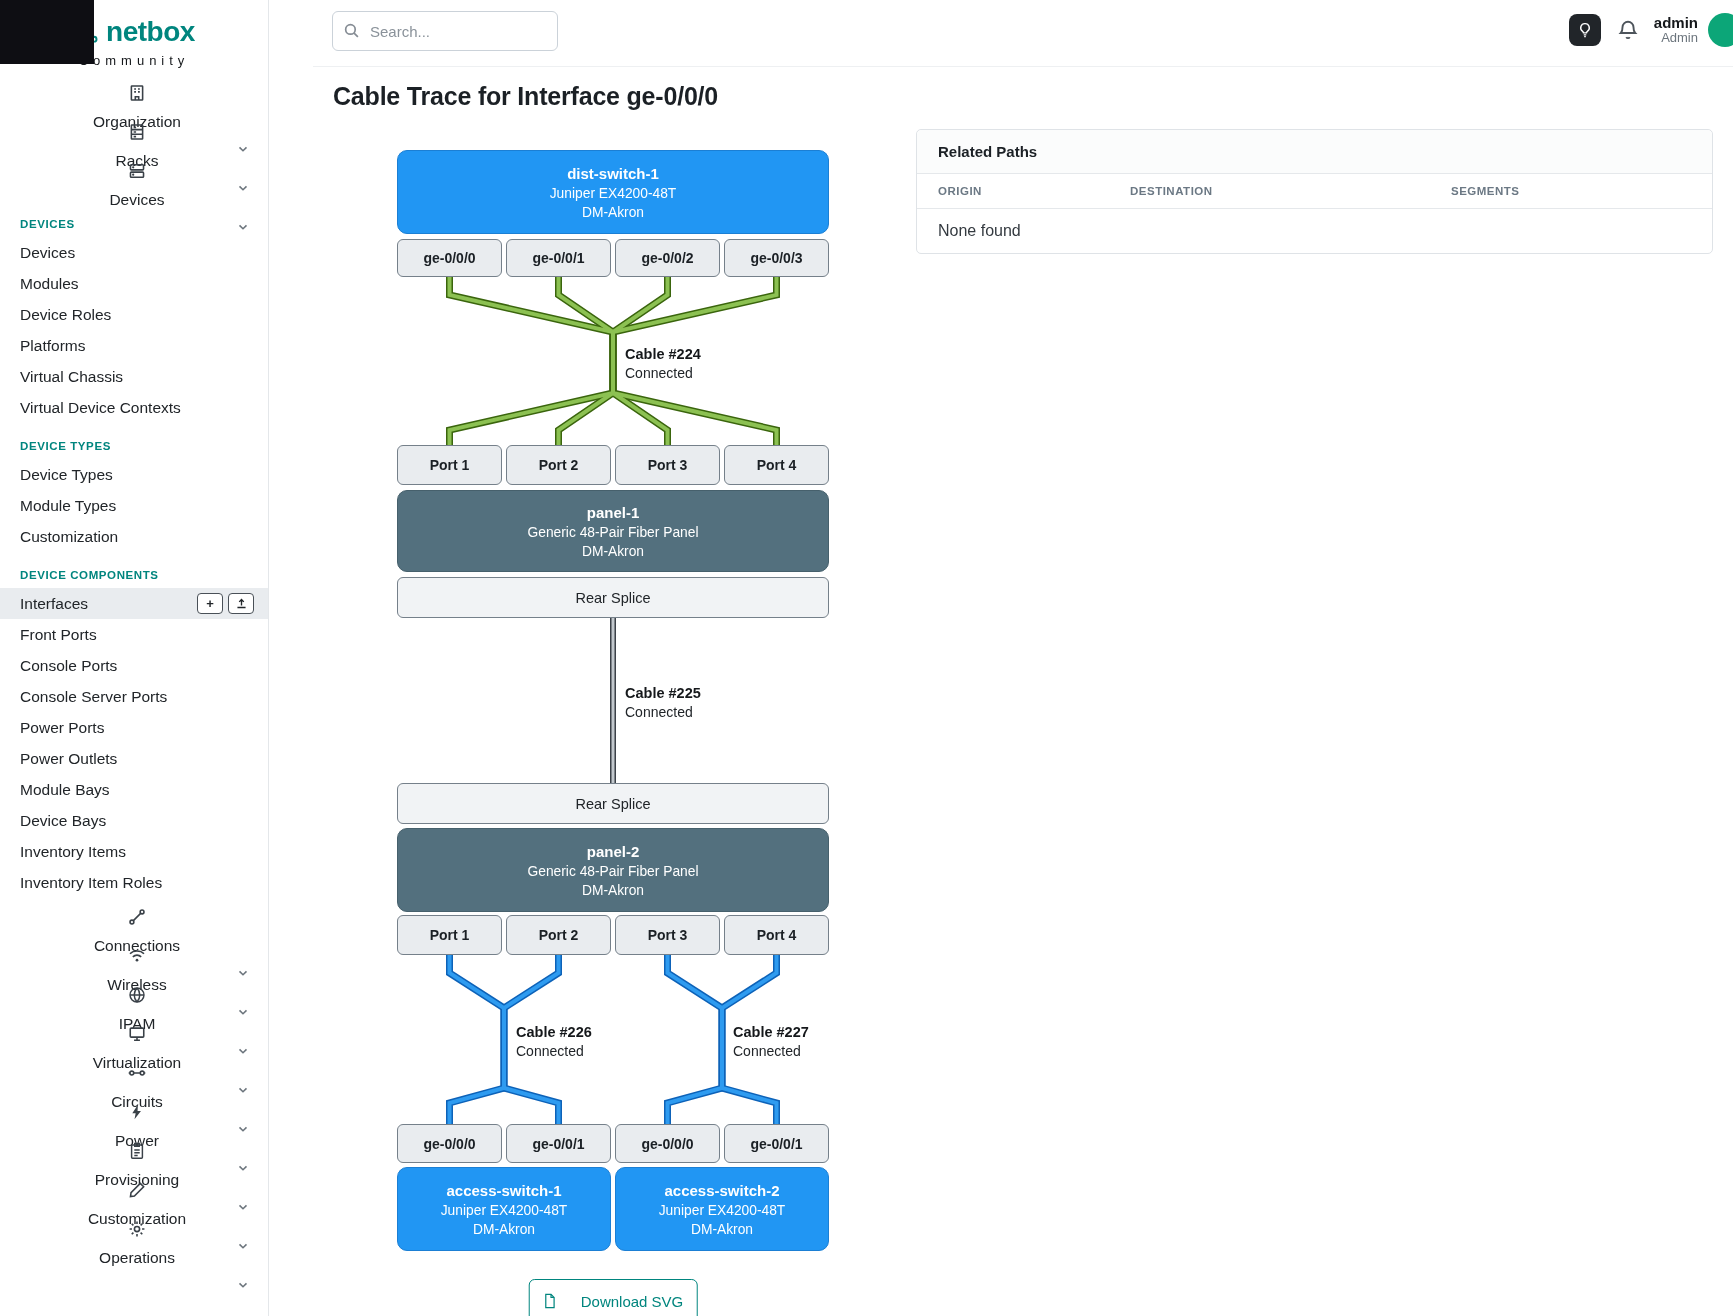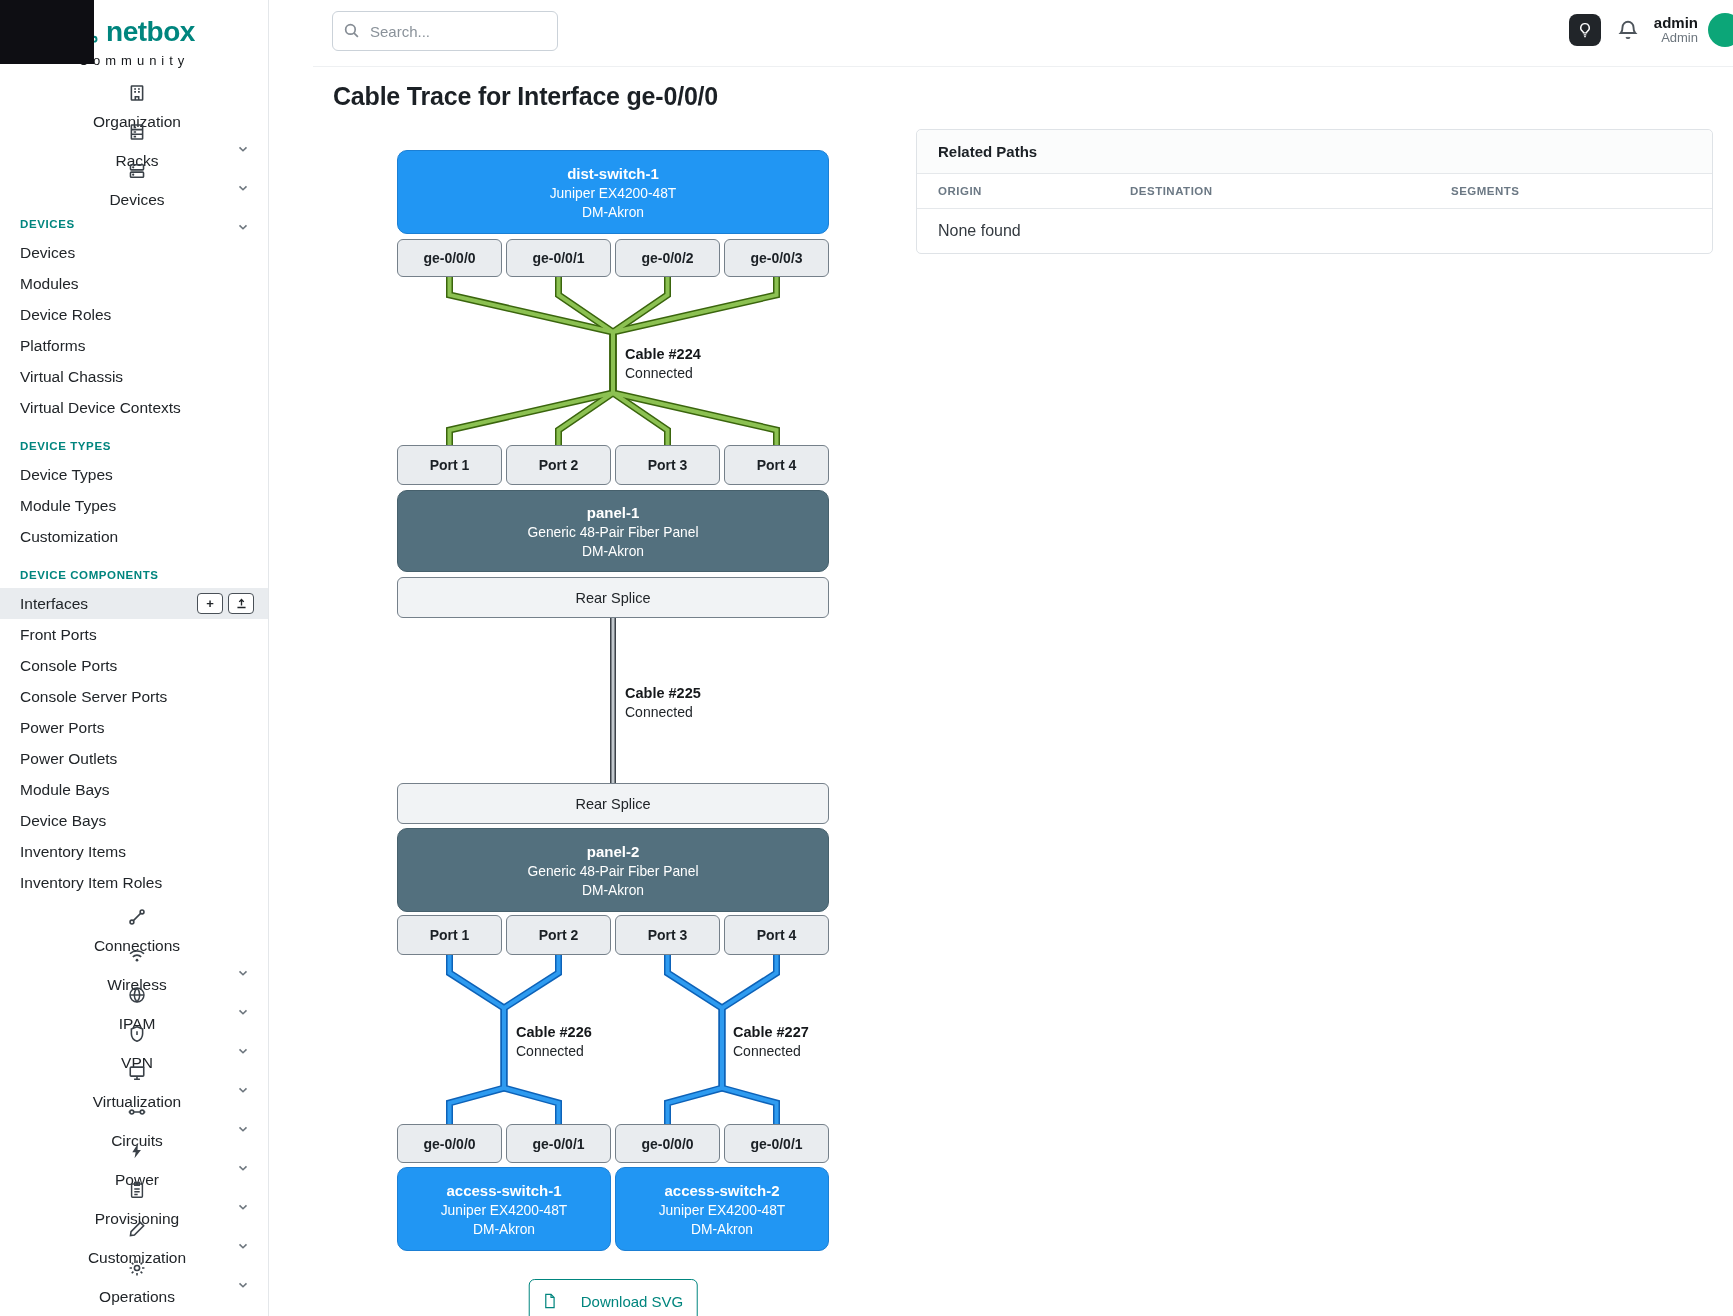--- a/index.html
+++ b/index.html
@@ -271,34 +271,20 @@
     <span class="glabel">IPAM</span>
     <span class="chev">
       <svg viewBox="0 0 16 16" fill="none" stroke="currentColor" stroke-width="1.8">
           <path d="M4 6.2 8 10l4-3.8"></path>
         </svg>
     </span>
   </div>
   <div class="nav-group">
     <span class="gicon">
       <svg viewBox="0 0 16 16" fill="none" stroke="currentColor" stroke-width="1.4">
-        <path d="M8 1.6 13 3.5v4.2c0 3.4-2.1 5.6-5 6.7-2.9-1.1-5-3.3-5-6.7V3.5Z"></path>
-          <path d="M8 5.6v3.2"></path>
-      </svg>
-    </span>
-    <span class="glabel">VPN</span>
-    <span class="chev">
-      <svg viewBox="0 0 16 16" fill="none" stroke="currentColor" stroke-width="1.8">
-          <path d="M4 6.2 8 10l4-3.8"></path>
-        </svg>
-    </span>
-  </div>
-  <div class="nav-group">
-    <span class="gicon">
-      <svg viewBox="0 0 16 16" fill="none" stroke="currentColor" stroke-width="1.4">
         <rect x="2" y="2.8" width="12" height="8" rx="0.8"></rect>
           <path d="M8 10.8v2.4M5.4 13.6h5.2"></path>
       </svg>
     </span>
     <span class="glabel">Virtualization</span>
     <span class="chev">
       <svg viewBox="0 0 16 16" fill="none" stroke="currentColor" stroke-width="1.8">
           <path d="M4 6.2 8 10l4-3.8"></path>
         </svg>
     </span>

